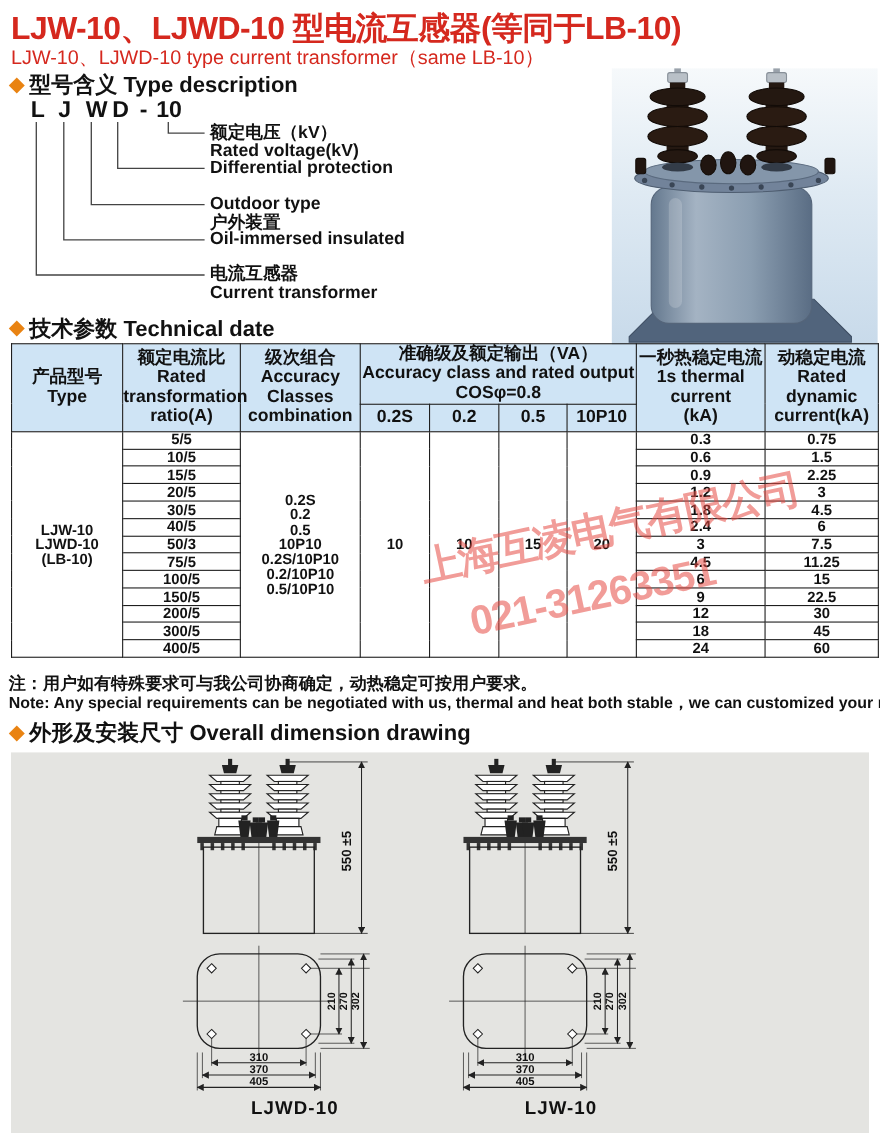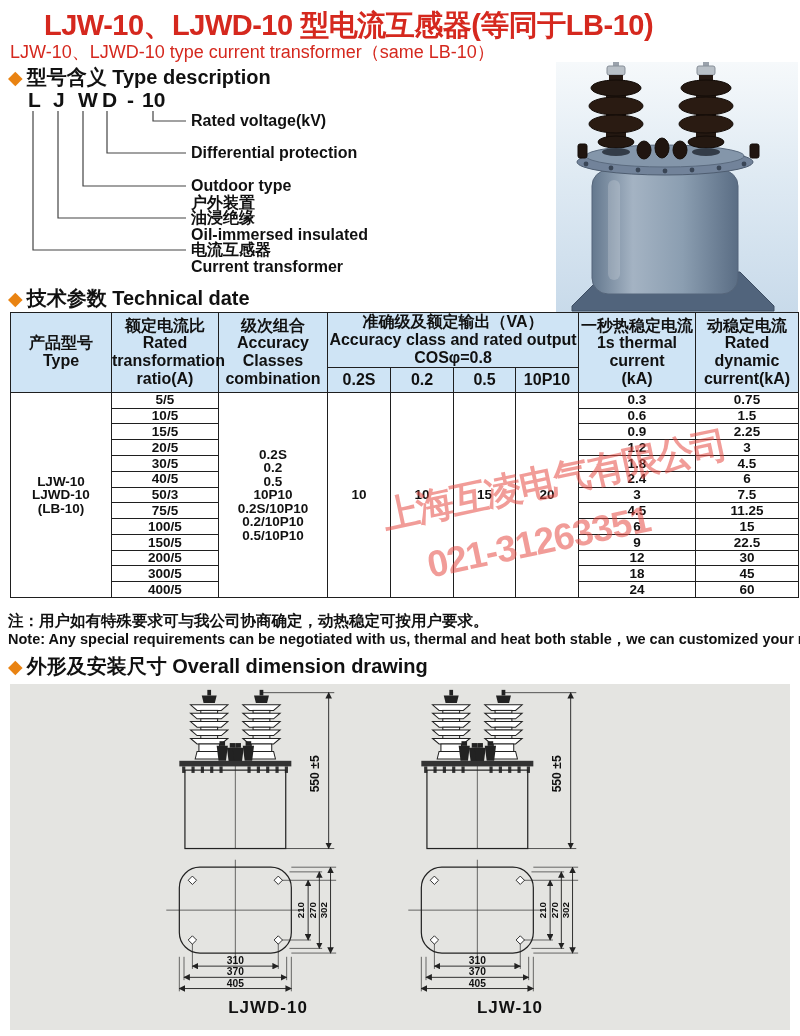--- a/index.html
+++ b/index.html
@@ -7,21 +7,21 @@
     --table-border:#1f1f1f; --panel-gray:#e4e4e1; --watermark-red:rgba(230,75,68,.55);
     --photo-bg:#d9e6f1;
   }
   *{margin:0;padding:0;box-sizing:border-box;}
   html,body{background:#fff;}
   body{width:800px;height:1036px;position:relative;overflow:hidden;
        font-family:"Liberation Sans","DejaVu Sans",sans-serif;color:#111;}
   .abs{position:absolute;}
   
   .title{left:10px;top:6px;font-size:29px;font-weight:bold;color:var(--title-red);
-         white-space:nowrap;letter-spacing:-.5px;margin-left:34px;}
+         white-space:nowrap;letter-spacing:-.5px;}
   .subtitle{left:10px;top:40px;font-size:18px;font-weight:normal;color:var(--title-red);white-space:nowrap;}
   .sec{display:flex;align-items:center;gap:4px;font-weight:bold;font-size:20px;white-space:nowrap;}
   .sec .dmd{color:var(--diamond-orange);font-size:19px;line-height:1;}
   .sec1{left:8px;top:64px;} .sec2{left:8px;top:285px;} .sec3{left:8px;top:653px;}
   
   .letter{top:88px;font-size:21px;font-weight:bold;}
   .conn-svg{left:0;top:85px;width:560px;height:200px;}
   .pair{left:191px;width:330px;font-weight:bold;font-size:16px;line-height:17px;white-space:nowrap;}
   
   .photo{left:556px;top:62px;width:242px;height:252px;}
@@ -74,31 +74,31 @@
   <g fill="none" stroke="#444" stroke-width="1.2">
     <path d="M153,26 V36  H186"></path>
     <path d="M107,26 V68  H186"></path>
     <path d="M83,26  V101 H186"></path>
     <path d="M58,26  V133 H186"></path>
     <path d="M33,26  V165 H186"></path>
   </g>
 </svg>
 
 <div class="abs pair" style="top:112px">
+  <div>额定电压（kV）</div>
   <div>Rated voltage(kV)</div>
 </div>
 <div class="abs pair" style="top:144px">
   <div>Differential protection</div>
 </div>
 <div class="abs pair" style="top:177px">
   <div>Outdoor type</div>
   <div>户外装置</div>
 </div>
 <div class="abs pair" style="top:209px">
-  <div>油浸绝缘</div>
   <div>Oil-immersed insulated</div>
 </div>
 <div class="abs pair" style="top:241px">
   <div>电流互感器</div>
   <div>Current transformer</div>
 </div>
 
 <svg class="abs photo" viewBox="0 0 242 252">
   <defs>
     <linearGradient id="pbg" x1="0" y1="0" x2="0" y2="1">

